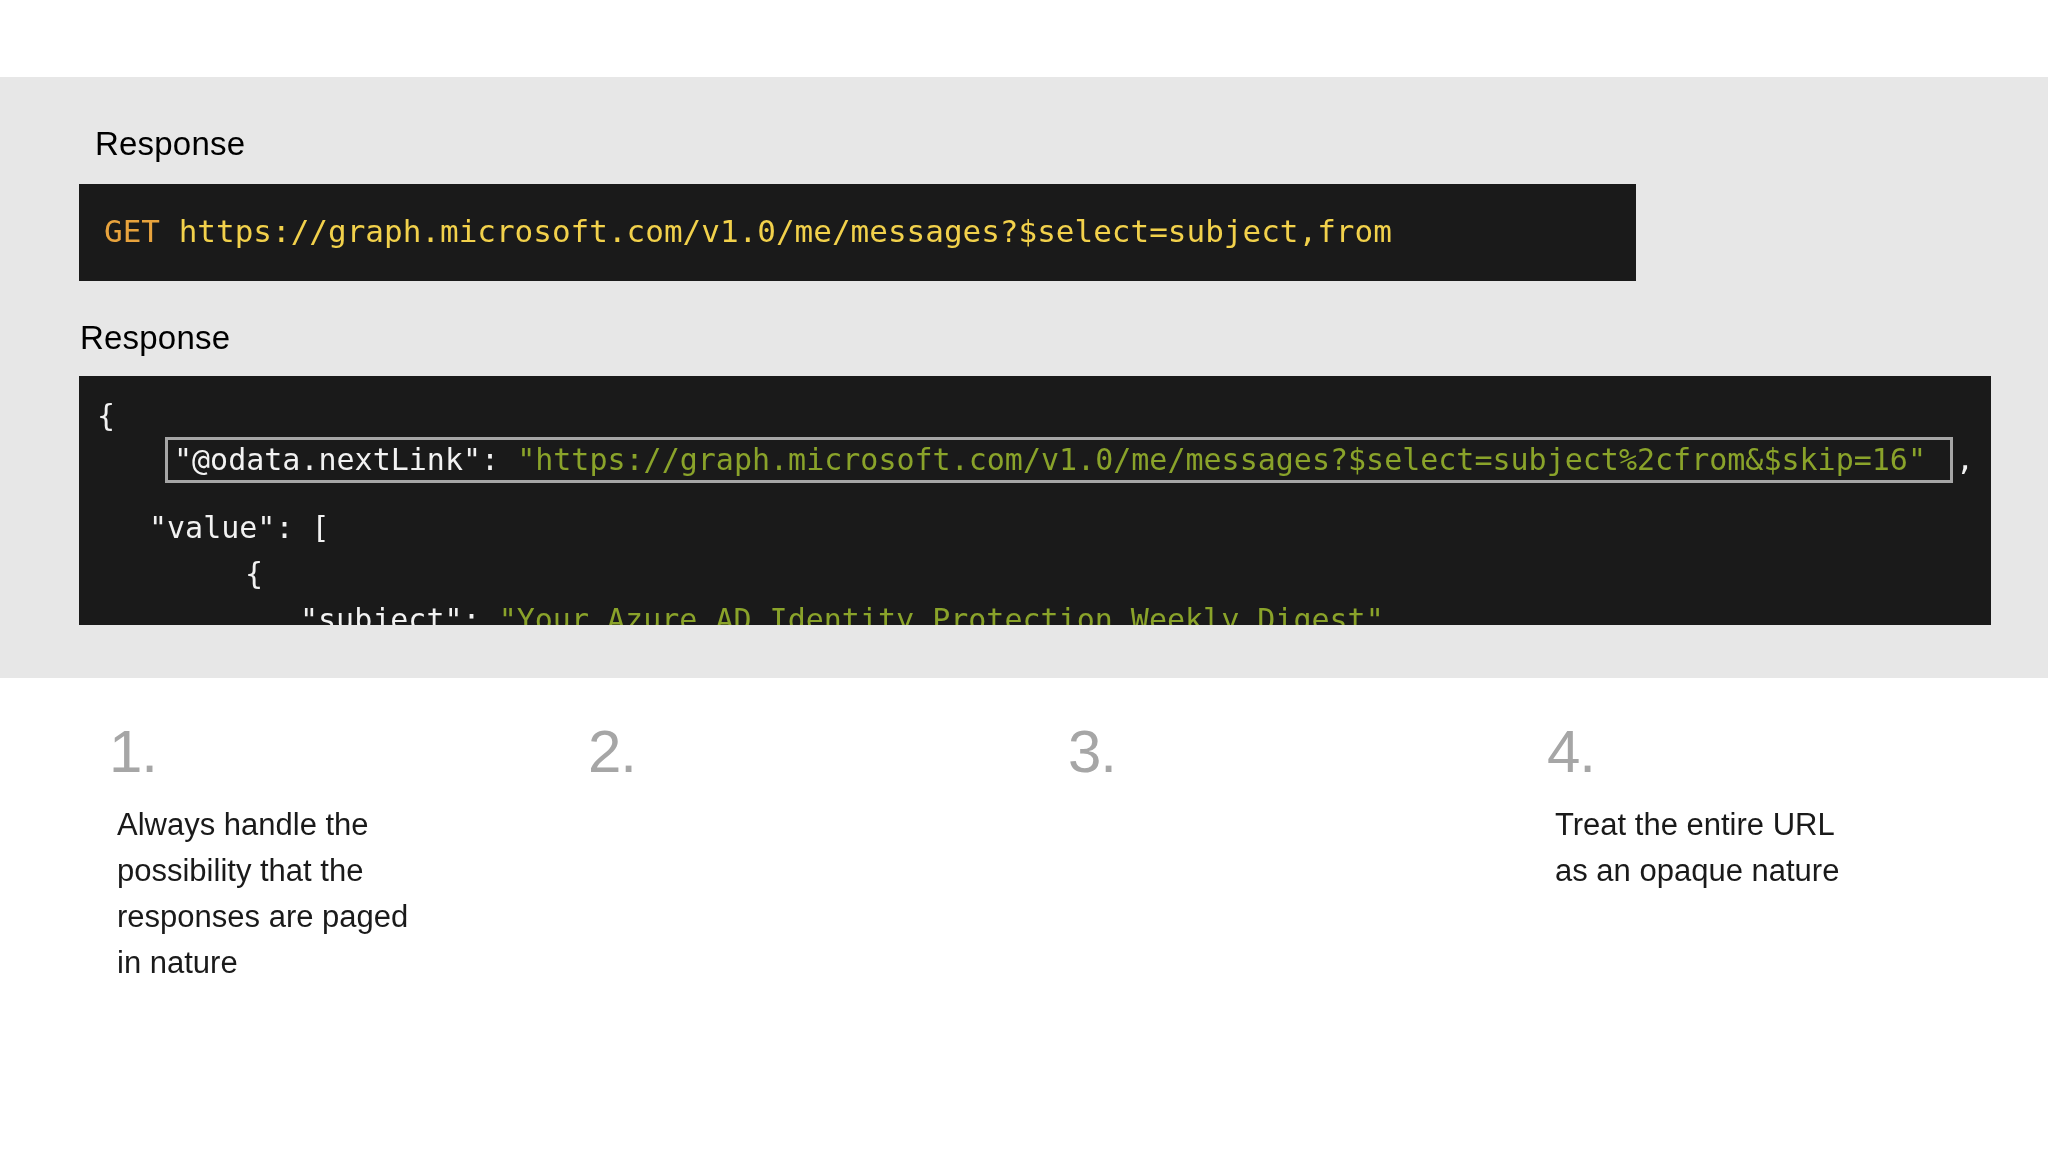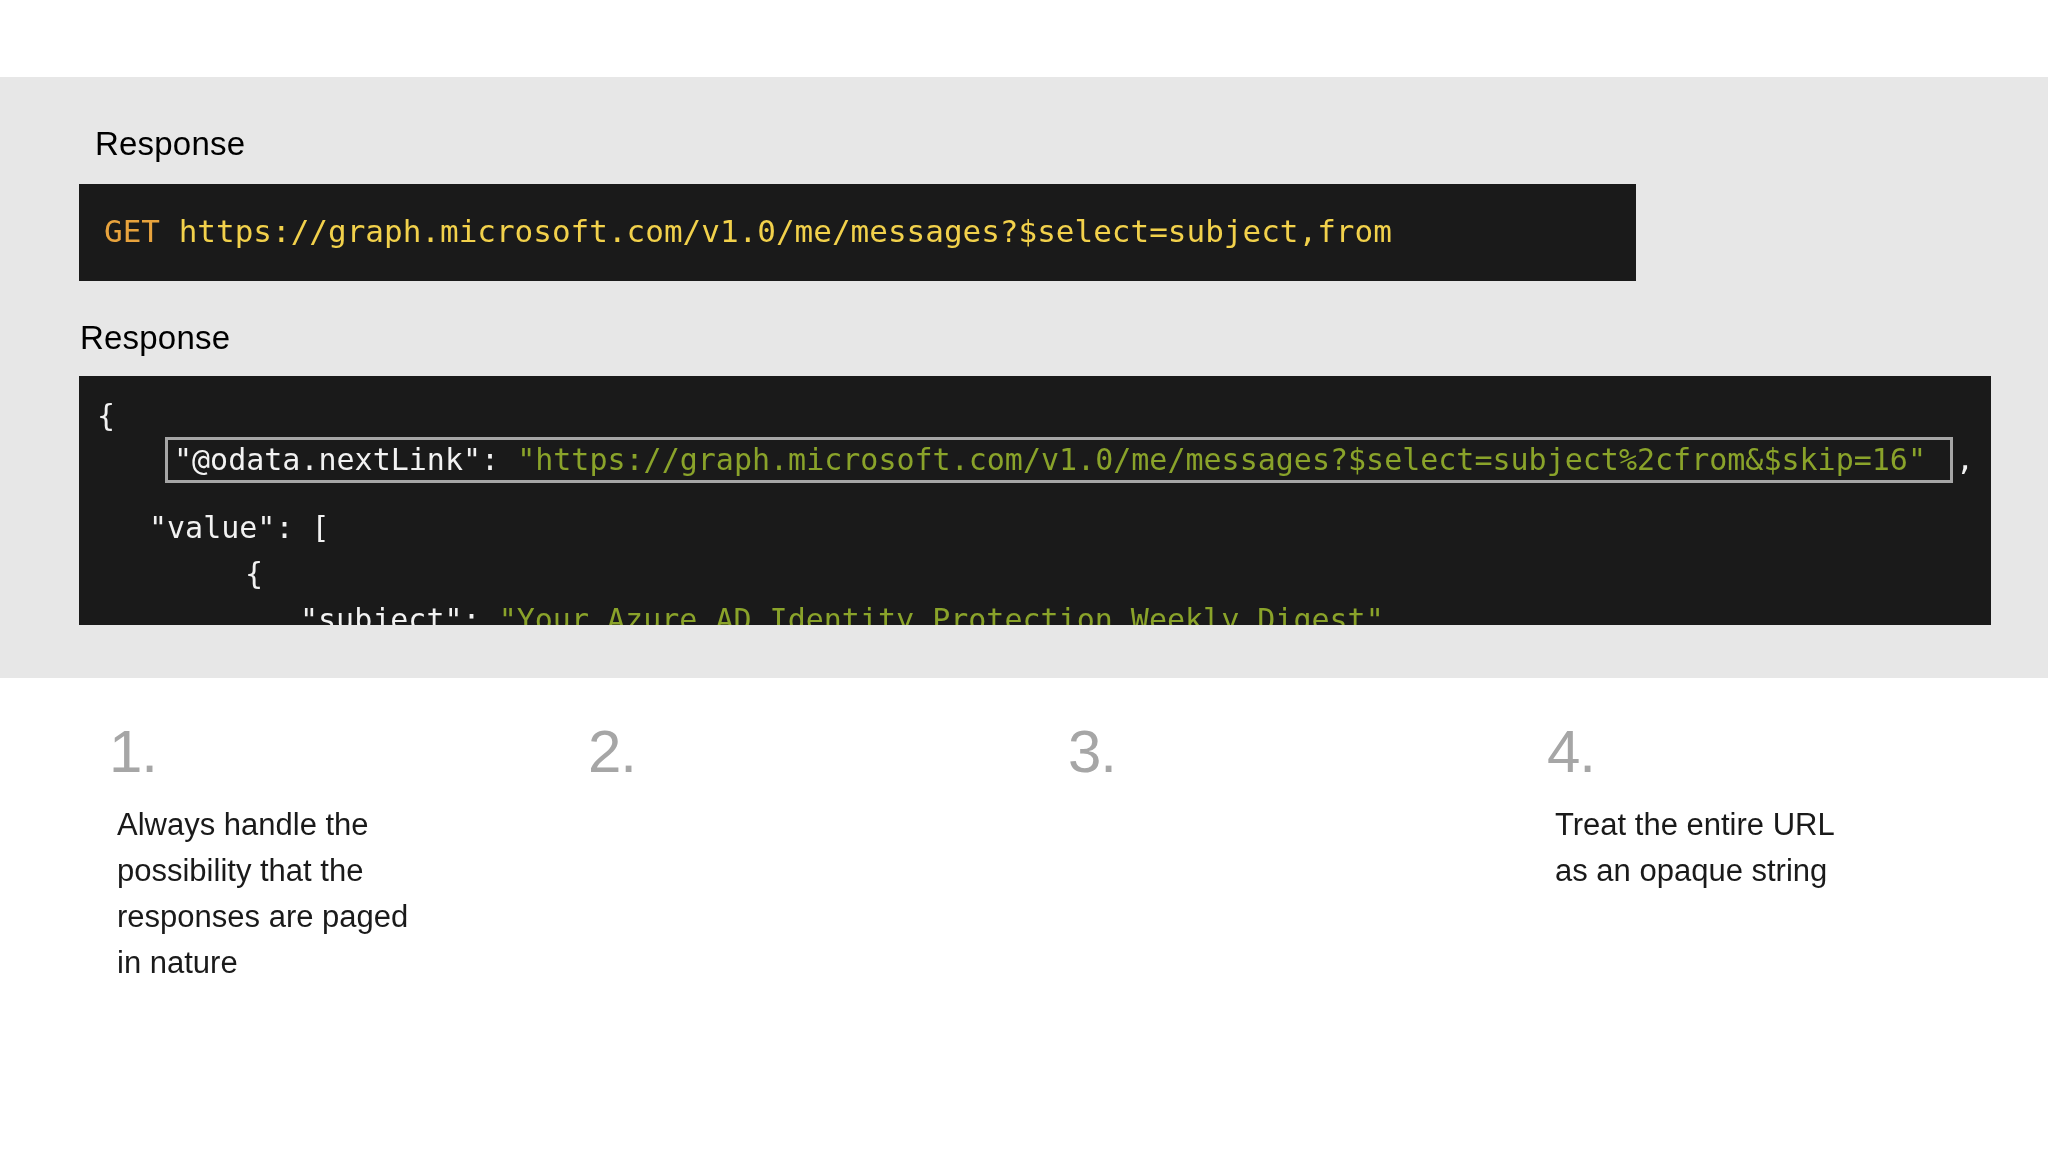--- a/index.html
+++ b/index.html
@@ -201,16 +201,16 @@
     <div class="tip-number">2.</div>
   </div>
 
   <div class="tip tip-3">
     <div class="tip-number">3.</div>
   </div>
 
   <div class="tip tip-4">
     <div class="tip-number">4.</div>
     <div class="tip-text">Treat the entire URL
-as an opaque string</div>
+as an opaque nature</div>
   </div>
 
 </div>
 
 </body></html>

